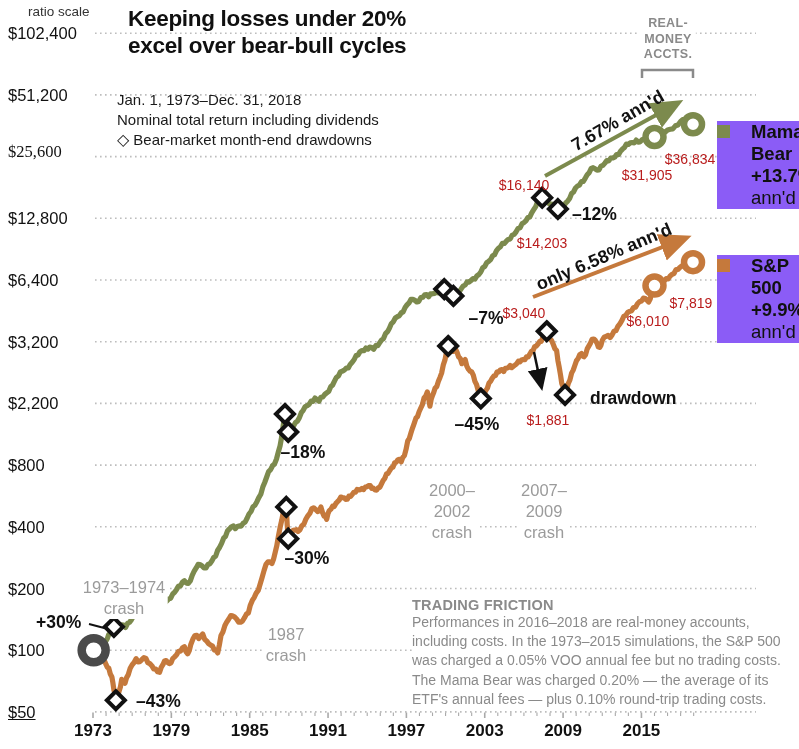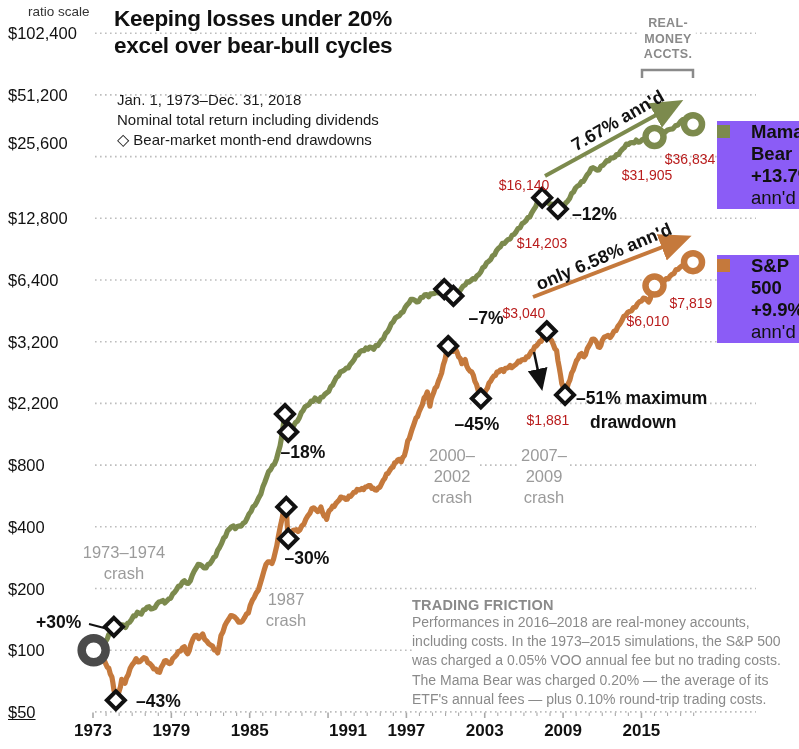--- a/index.html
+++ b/index.html
@@ -1,29 +1,29 @@
 <!DOCTYPE html>
 <html><head>
 <meta charset="utf-8">
 <style>
   html,body{margin:0;padding:0;background:#fff;}
   .stage{position:relative;width:799px;height:749px;background:#fff;overflow:hidden;
          font-family:"Liberation Sans", sans-serif;color:#111;}
   .abs{position:absolute;}
   .ratio-scale{font-size:13.5px;color:#333;}
-  .title{font-size:22.5px;line-height:26.5px;font-weight:bold;letter-spacing:-0.3px;color:#101010;}
+  .title{font-size:22.5px;line-height:26.5px;font-weight:bold;letter-spacing:-0.3px;color:#101010;margin-left:14px;}
   .subtitle{font-size:15px;line-height:20px;color:#1a1a1a;}
   .note-icon{font-size:16px;margin-right:4px;}
   .ylab{position:absolute;width:80px;font-size:16.5px;color:#111;}
   .xlab{position:absolute;transform:translateX(-50%);font-size:17px;font-weight:bold;color:#111;}
   .gray-val{position:absolute;transform:translateX(-50%);font-size:14px;color:#b91c1c;white-space:nowrap;}
   .pct{position:absolute;font-size:17.5px;font-weight:bold;color:#111;white-space:nowrap;}
   .pct.c{transform:translateX(-50%);}
   .crash{position:absolute;transform:translateX(-50%);font-size:16.5px;line-height:21px;color:#9B9B9B;
-         text-align:center;background:#fff;padding:0 2px;white-space:nowrap;}
+         text-align:center;background:#fff;padding:0 2px;white-space:nowrap;margin-top:35px;}
   .real-money{position:absolute;transform:translateX(-50%);font-size:12.5px;line-height:15.5px;font-weight:bold;
               letter-spacing:.3px;color:#8A8A8A;text-align:center;background:#fff;padding:0 4px;white-space:nowrap;}
   .legend{position:absolute;display:flex;gap:21px;background:#8b5cf6;}
   .swatch{width:13px;height:13px;margin-top:4px;flex:0 0 auto;}
   .legend-lines{font-size:18.5px;line-height:22px;color:#111;}
   .legend-lines .b{font-weight:bold;}
   .cagr{position:absolute;font-size:18px;font-weight:bold;color:#111;white-space:nowrap;}
   .footnote{position:absolute;background:#fff;color:#8A8A8A;padding:2px 4px 2px 0;}
   .footnote .fh{font-size:14.5px;font-weight:bold;letter-spacing:.2px;}
   .footnote .fl{font-size:14px;line-height:19.2px;white-space:nowrap;}
@@ -138,34 +138,34 @@
         <path d="M546.7655,322.2156274110094 L555.7655,331.2156274110094 L546.7655,340.2156274110094 L537.7655,331.2156274110094 Z" fill="#fff" stroke="#111" stroke-width="4"></path>
         <path d="M565.0467000000012,385.9160325846291 L574.0467000000012,394.9160325846291 L565.0467000000012,403.9160325846291 L556.0467000000012,394.9160325846291 Z" fill="#fff" stroke="#111" stroke-width="4"></path>
         <circle cx="654.494" cy="285.59661660467015" r="9" fill="#fff" stroke="#C5793C" stroke-width="6.5"></circle>
         <circle cx="693.0151000000005" cy="262.1741170893259" r="9" fill="#fff" stroke="#C5793C" stroke-width="6.5"></circle>
       </g>
   </svg>
 
   <div id="axis-layer">
       <div class="ylab" style="left: 8px; top: 24.2px;">$102,400</div>
       <div class="ylab" style="left: 8px; top: 85.9px;">$51,200</div>
-      <div class="ylab" style="left: 8px; top: 134px;">$25,600</div>
+      <div class="ylab" style="left: 8px; top: 142px; font-family: Liberation Serif, serif;">$25,600</div>
       <div class="ylab" style="left: 8px; top: 209.3px;">$12,800</div>
       <div class="ylab" style="left: 8px; top: 271px;">$6,400</div>
       <div class="ylab" style="left: 8px; top: 332.7px;">$3,200</div>
       <div class="ylab" style="left: 8px; top: 394.4px;">$2,200</div>
       <div class="ylab" style="left: 8px; top: 456.1px;">$800</div>
       <div class="ylab" style="left: 8px; top: 517.8px;">$400</div>
       <div class="ylab" style="left: 8px; top: 579.5px;">$200</div>
       <div class="ylab" style="left: 8px; top: 641.2px;">$100</div>
       <div class="ylab" style="left: 8px; top: 702.9px; text-decoration: underline;">$50</div>
       <div class="xlab" style="left: 93px; top: 721px; text-align: right;">1973</div>
       <div class="xlab" style="left: 171.348px; top: 721px;">1979</div>
       <div class="xlab" style="left: 249.696px; top: 721px;">1985</div>
-      <div class="xlab" style="left: 328.044px; top: 721px; margin-left: 20px;">1991</div>
+      <div class="xlab" style="left: 328.044px; top: 721px;">1991</div>
       <div class="xlab" style="left: 406.392px; top: 721px;">1997</div>
       <div class="xlab" style="left: 484.74px; top: 721px;">2003</div>
       <div class="xlab" style="left: 563.088px; top: 721px;">2009</div>
       <div class="xlab" style="left: 641.436px; top: 721px;">2015</div>
     </div>
 
   <div class="abs ratio-scale" style="left:28px;top:4px">ratio scale</div>
   <div class="abs title" style="left:114px;top:6px">
     <div>Keeping losses under 20%</div>
     <div>excel over bear-bull cycles</div>
@@ -205,21 +205,20 @@
   <div class="cagr" style="left:604px;top:257px;transform:translate(-50%,-50%) rotate(-23deg)">only 6.58% ann'd</div>
 
   <div class="pct" style="left:36px;top:612px">+30%</div>
   <div class="pct" style="left:136px;top:691px">–43%</div>
   <div class="pct c" style="left:303px;top:442px">–18%</div>
   <div class="pct c" style="left:307px;top:548px">–30%</div>
   <div class="pct c" style="left:486px;top:308px">–7%</div>
   <div class="pct c" style="left:477px;top:414px">–45%</div>
   <div class="pct" style="left:572px;top:204px">–12%</div>
   <div class="maxdd" style="left:576px;top:386px">
-    <div>–51% maximum</div>
     <div class="l2">drawdown</div>
   </div>
 
   <div class="gray-val" style="left:524px;top:177px">$16,140</div>
   <div class="gray-val" style="left:542px;top:235px">$14,203</div>
   <div class="gray-val" style="left:524px;top:305px">$3,040</div>
   <div class="gray-val" style="left:548px;top:412px">$1,881</div>
   <div class="gray-val" style="left:647px;top:167px">$31,905</div>
   <div class="gray-val" style="left:690px;top:151px">$36,834</div>
   <div class="gray-val" style="left:648px;top:313px">$6,010</div>

